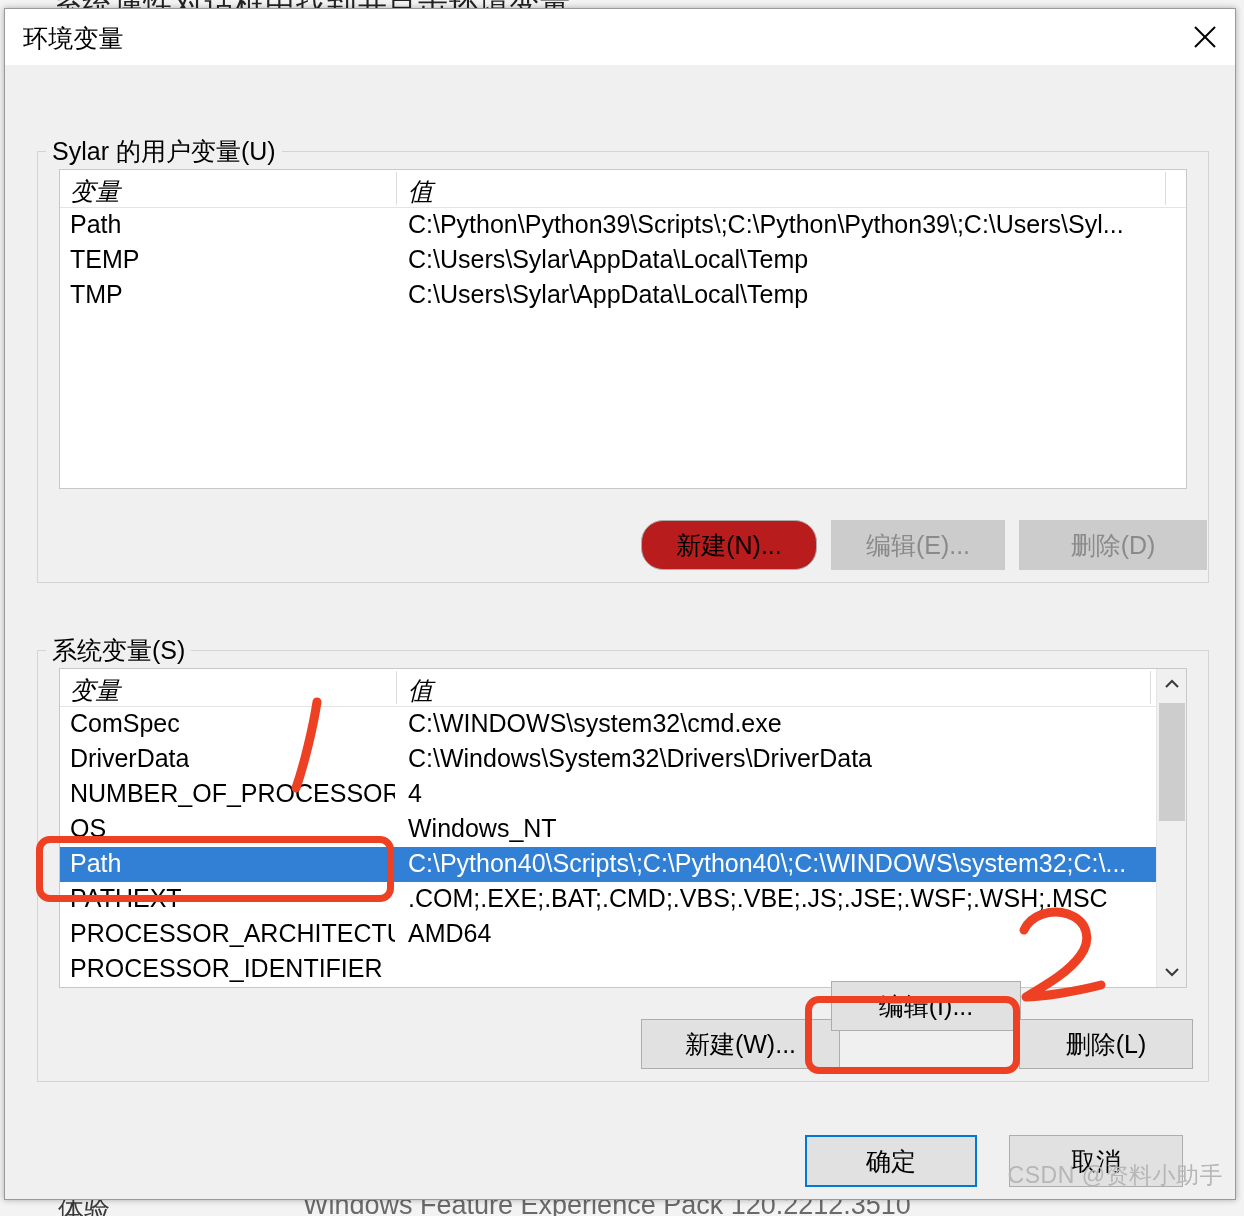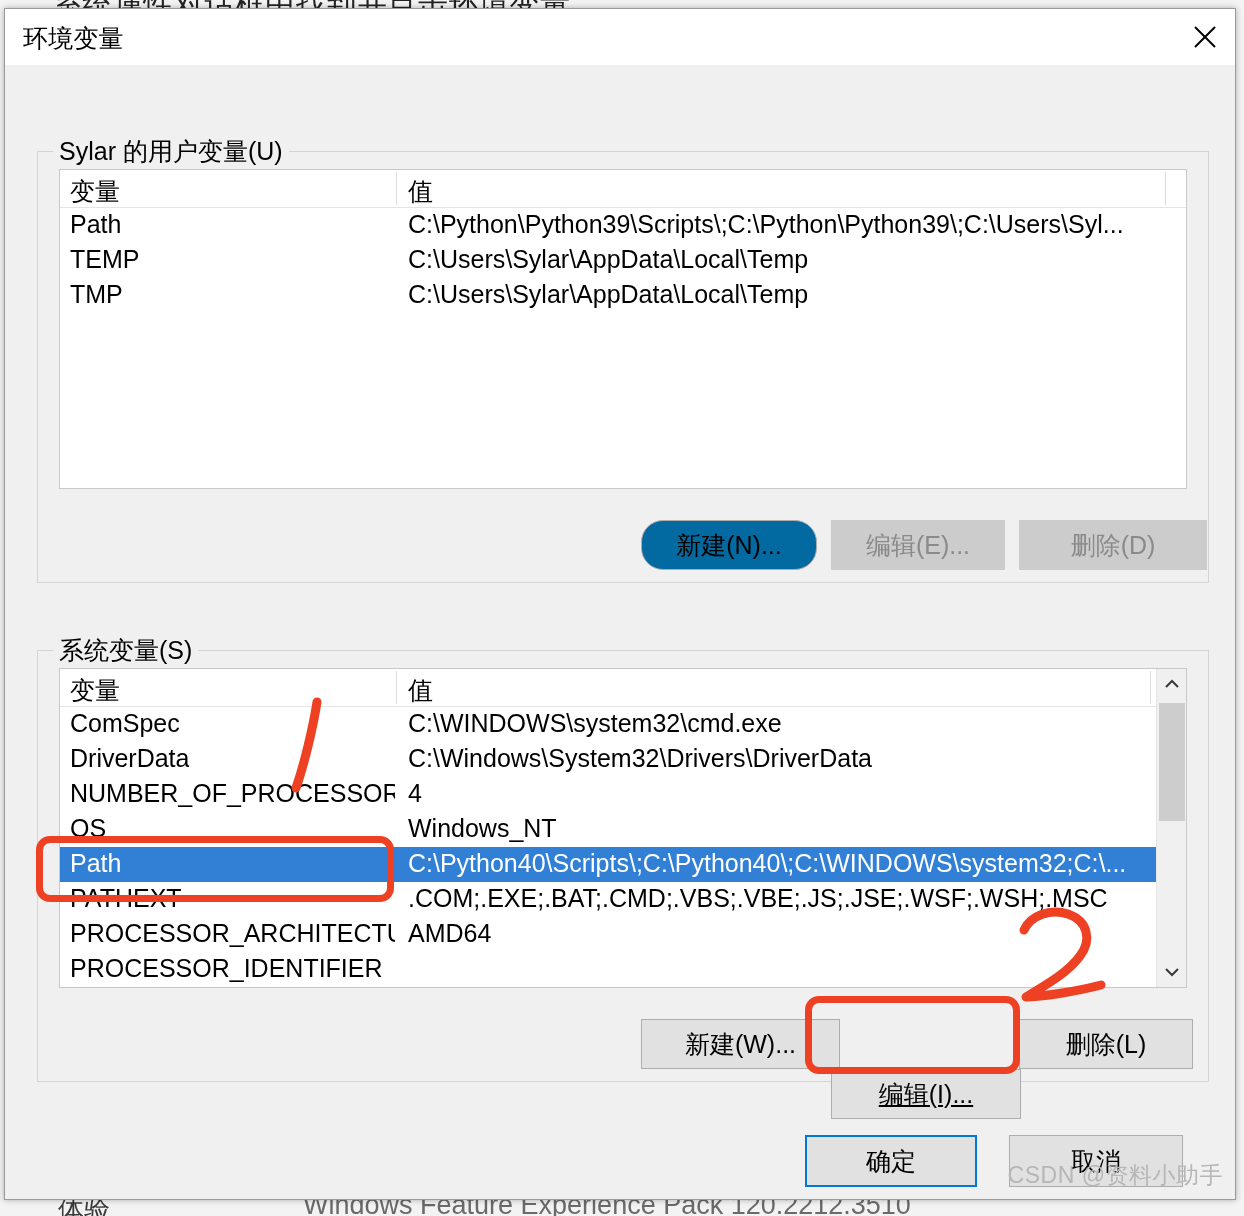--- a/index.html
+++ b/index.html
@@ -102,21 +102,20 @@
   .group-legend {
     position: absolute;
     top: -17px;
     left: 8px;
     background: #f0f0f0;
     padding: 0 6px;
     font-size: 25px;
     color: #000000;
     line-height: 1.35;
     white-space: nowrap;
-    margin-left: 7px;
   }
   #user-group {
     left: 30px;
     top: 142px;
     width: 1172px;
     height: 432px;
   }
   #system-group {
     left: 30px;
     top: 641px;
@@ -142,20 +141,21 @@
     left: 54px;
     top: 659px;
     width: 1128px;
     height: 320px;
   }
   .lv-header {
     position: relative;
     height: 37px;
     background: #ffffff;
     border-bottom: 1px solid #e4e4e4;
+    font-style: italic;
   }
   .lv-header .hcell {
     position: absolute;
     top: 5px;
     font-size: 25px;
     color: #000000;
     white-space: nowrap;
   }
   .hcell.col-name { left: 10px; }
   .hcell.col-value { left: 348px; }
@@ -244,21 +244,21 @@
   }
   .btn.default {
     border: 2px solid #0078d7;
   }
   
   #btn-user-new    { left: 636px; top: 511px; width: 176px; }
   #btn-user-edit   { left: 826px; top: 511px; width: 174px; }
   #btn-user-delete { left: 1014px; top: 511px; width: 188px; }
   
   #btn-sys-new     { left: 636px; top: 1010px; width: 199px; }
-  #btn-sys-edit    { left: 826px; top: 1060px; width: 190px; text-decoration: underline; }
+  #btn-sys-edit    { left: 826px; top: 972px; width: 190px; }
   #btn-sys-delete  { left: 1014px; top: 1010px; width: 174px; }
   
   #btn-ok     { left: 800px; top: 1126px; width: 172px; height: 52px; }
   #btn-cancel { left: 1004px; top: 1126px; width: 174px; height: 52px; }
 
   
   #annotations {
     position: absolute;
     left: 0; top: 0;
     width: 1244px;
@@ -337,21 +337,21 @@
     <div class="lv-row">
       <div class="cell c-name">TEMP</div>
       <div class="cell c-value">C:\Users\Sylar\AppData\Local\Temp</div>
     </div>
     <div class="lv-row">
       <div class="cell c-name">TMP</div>
       <div class="cell c-value">C:\Users\Sylar\AppData\Local\Temp</div>
     </div>
   </div>
 
-  <div class="btn" id="btn-user-new" style="background:#0369a1;border-radius:22px;">新建(N)...</div>
+  <div class="btn" id="btn-user-new" style="background:#b91c1c;border-radius:22px;">新建(N)...</div>
   <div class="btn disabled" id="btn-user-edit">编辑(E)...</div>
   <div class="btn disabled" id="btn-user-delete">删除(D)</div>
 
   <fieldset class="groupbox" id="system-group">
     <div class="group-legend">系统变量(S)</div>
   </fieldset>
 
   <div class="listview" id="system-list">
     <div class="lv-header">
       <div class="hsep s1"></div>

